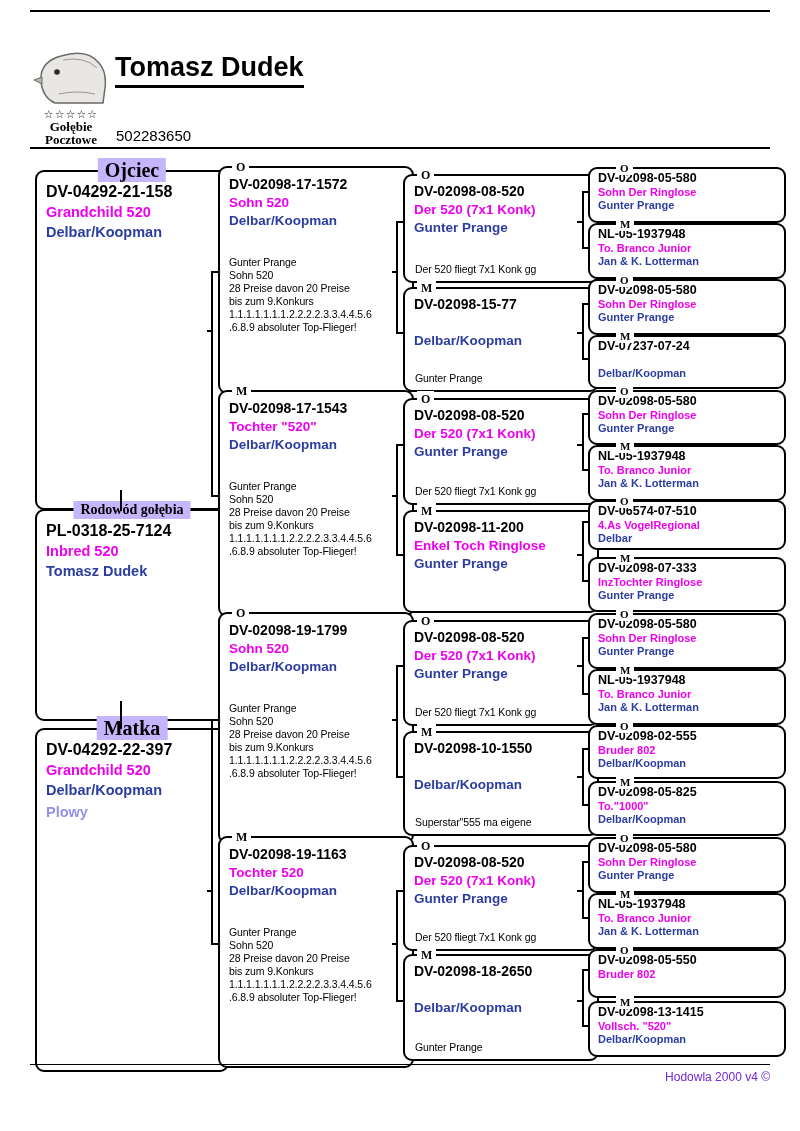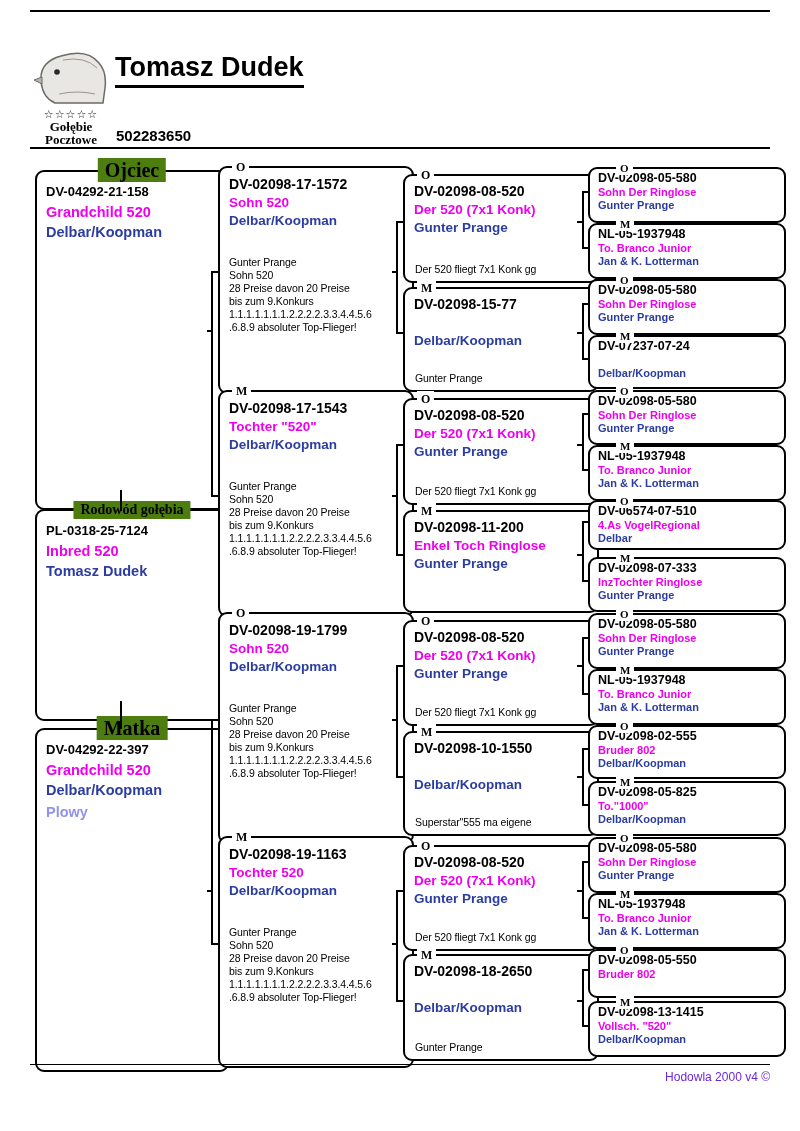--- a/index.html
+++ b/index.html
@@ -9,32 +9,32 @@
   .rule{position:absolute;background:#000;}
   .conn{position:absolute;background:#000;}
 
   
   .logo{position:absolute;left:30px;top:50px;width:82px;text-align:center;}
   .stars{font-size:11px;letter-spacing:1px;line-height:12px;color:#222;}
   .logo-cap{font-family:"Liberation Serif",serif;font-weight:bold;font-size:13px;line-height:13px;}
   .title{position:absolute;left:115px;top:52px;font-size:27px;font-weight:bold;
          border-bottom:3px solid #000;padding-bottom:2px;}
   .address{position:absolute;left:116px;top:94px;font-size:15px;white-space:pre;}
-  .phone{position:absolute;left:116px;top:127px;font-size:15px;font-weight:bold;}
+  .phone{position:absolute;left:116px;top:127px;font-size:15px;}
   .footer{position:absolute;right:30px;top:1070px;font-size:12px;color:#6d28d9;}
 
   
   .pbox{position:absolute;border:2px solid #000;border-radius:9px;background:#fff;}
   .g1{left:35px;width:172px;padding:10px 9px 6px;}
   .g2{left:218px;width:174px;padding:7px 9px 6px;}
   .g3{left:403px;width:174px;padding:6px 9px 5px;}
   .g4{left:588px;width:178px;padding:2px 8px 2px;}
 
   .ring{font-weight:bold;}
-  .g1 .ring{font-size:13px;line-height:20px;}
+  .g1 .ring{font-size:16px;line-height:20px;}
   .g2 .ring,.g3 .ring{font-size:14px;line-height:19px;}
   .g4 .ring{font-size:12.5px;line-height:15px;}
 
   .pname{font-weight:bold;color:var(--magenta);}
   .g1 .pname{font-size:14.5px;line-height:20px;min-height:20px;}
   .g2 .pname,.g3 .pname{font-size:13.5px;line-height:18px;min-height:18px;}
   .g4 .pname{font-size:11px;line-height:13px;min-height:13px;}
 
   .strain{font-weight:bold;color:var(--blue);}
   .g1 .strain{font-size:14.5px;line-height:20px;min-height:20px;}
@@ -44,21 +44,21 @@
   .plowy{font-weight:bold;color:var(--plowy);font-size:14.5px;line-height:20px;margin-top:2px;}
 
   .comment{font-size:10.5px;line-height:13px;white-space:pre-line;letter-spacing:-0.1px;}
   .g2 .comment{margin-top:26px;}
   .g3 .comment{position:absolute;left:10px;bottom:5px;white-space:nowrap;}
 
   .sex{position:absolute;top:-9px;left:12px;background:#fff;padding:0 4px;
        font-family:"Liberation Serif",serif;font-weight:bold;font-size:12px;line-height:16px;}
   .g4 .sex{left:26px;top:-8px;font-size:11px;line-height:14px;}
 
-  .glabel{position:absolute;left:50%;transform:translateX(-50%);background:#4d7c0f;padding:0 7px;
+  .glabel{position:absolute;left:50%;transform:translateX(-50%);background:#c4b5fd;padding:0 7px;
           font-family:"Liberation Serif",serif;font-weight:bold;white-space:nowrap;}
   .glabel.big{top:-14px;font-size:20px;line-height:24px;}
   .glabel.small{top:-10px;font-size:14px;line-height:18px;}
 </style>
 </head>
 <body>
 
 <div class="page">
 
   <div class="rule" style="left:30px;top:10px;width:740px;height:2px"></div>

